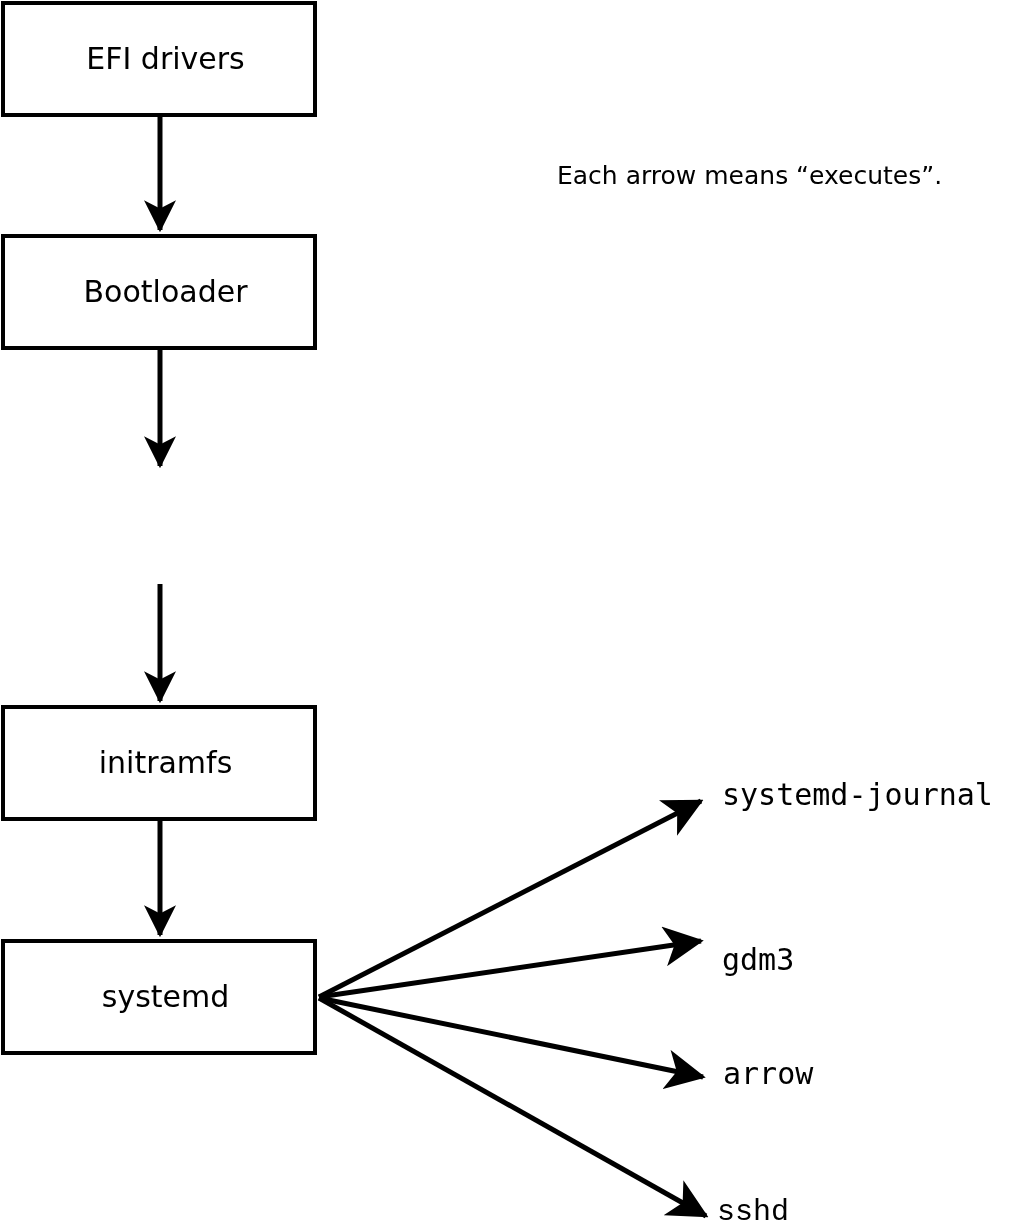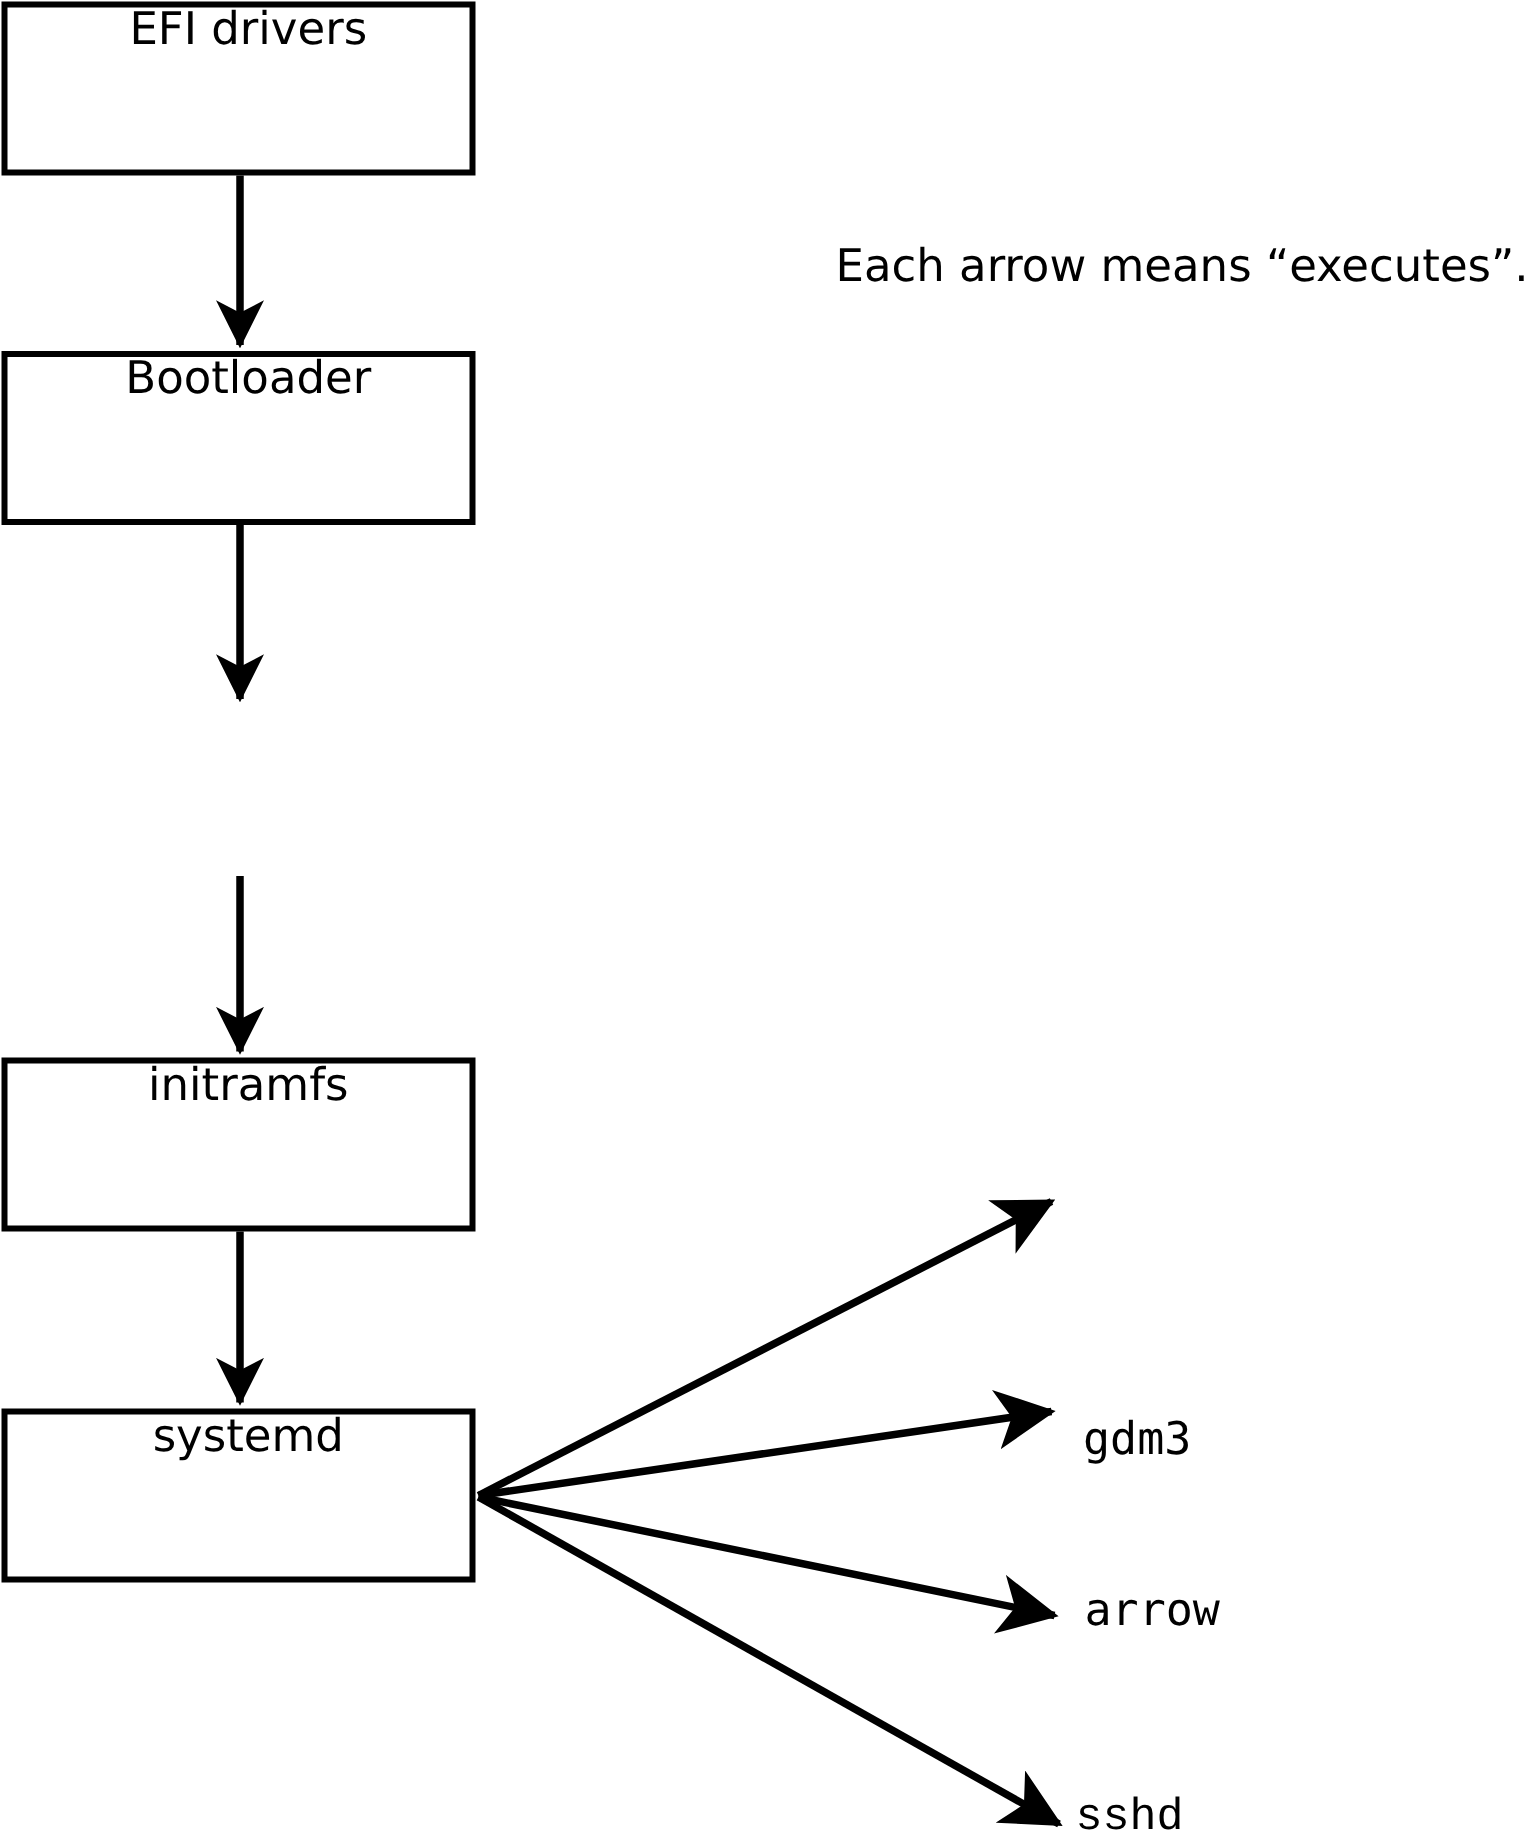--- a/index.html
+++ b/index.html
@@ -11,29 +11,29 @@
     color: #000000;
     overflow: hidden;
   }
   .canvas { position: absolute; inset: 0; background: #ffffff; }
   svg.arrow-layer { position: absolute; left: 0; top: 0; width: 1023px; height: 1230px; }
   .node {
     position: absolute;
     left: 1px; width: 316px; height: 116px;
     border: 4px solid #000000;
     background: #ffffff;
-    display: flex; justify-content: center;
+    display: flex; align-items: center; justify-content: center;
     font-size: 30px; line-height: 1;
     white-space: nowrap;
     padding-left: 13px;
   }
   .note {
     position: absolute;
     left: 557px; top: 163px;
-    font-size: 30px; line-height: 1;
+    font-size: 25px; line-height: 1;
     white-space: nowrap;
   }
   .proc {
     position: absolute;
     font-family: "DejaVu Sans Mono", "Liberation Mono", monospace;
     font-size: 30px; line-height: 1;
     white-space: nowrap;
   }
   .proc.sans { font-family: Liberation Mono, monospace; }
 </style>
@@ -70,17 +70,18 @@
   </div>
   <div class="node" style="top:939px">
     <span>systemd</span>
   </div>
   <div class="node" style="top:705px">
     <span>initramfs</span>
   </div>
 
   <div class="note">Each arrow means “executes”.</div>
 
+  <div class="proc" style="left:722px; top:780px">systemd-journal</div>
   <div class="proc" style="left:722px; top:945px">gdm3</div>
   <div class="proc" style="left:723px; top:1059px">arrow</div>
   <div class="proc sans" style="left:717px; top:1197px">sshd</div>
 
 </div>
 
 </body></html>

